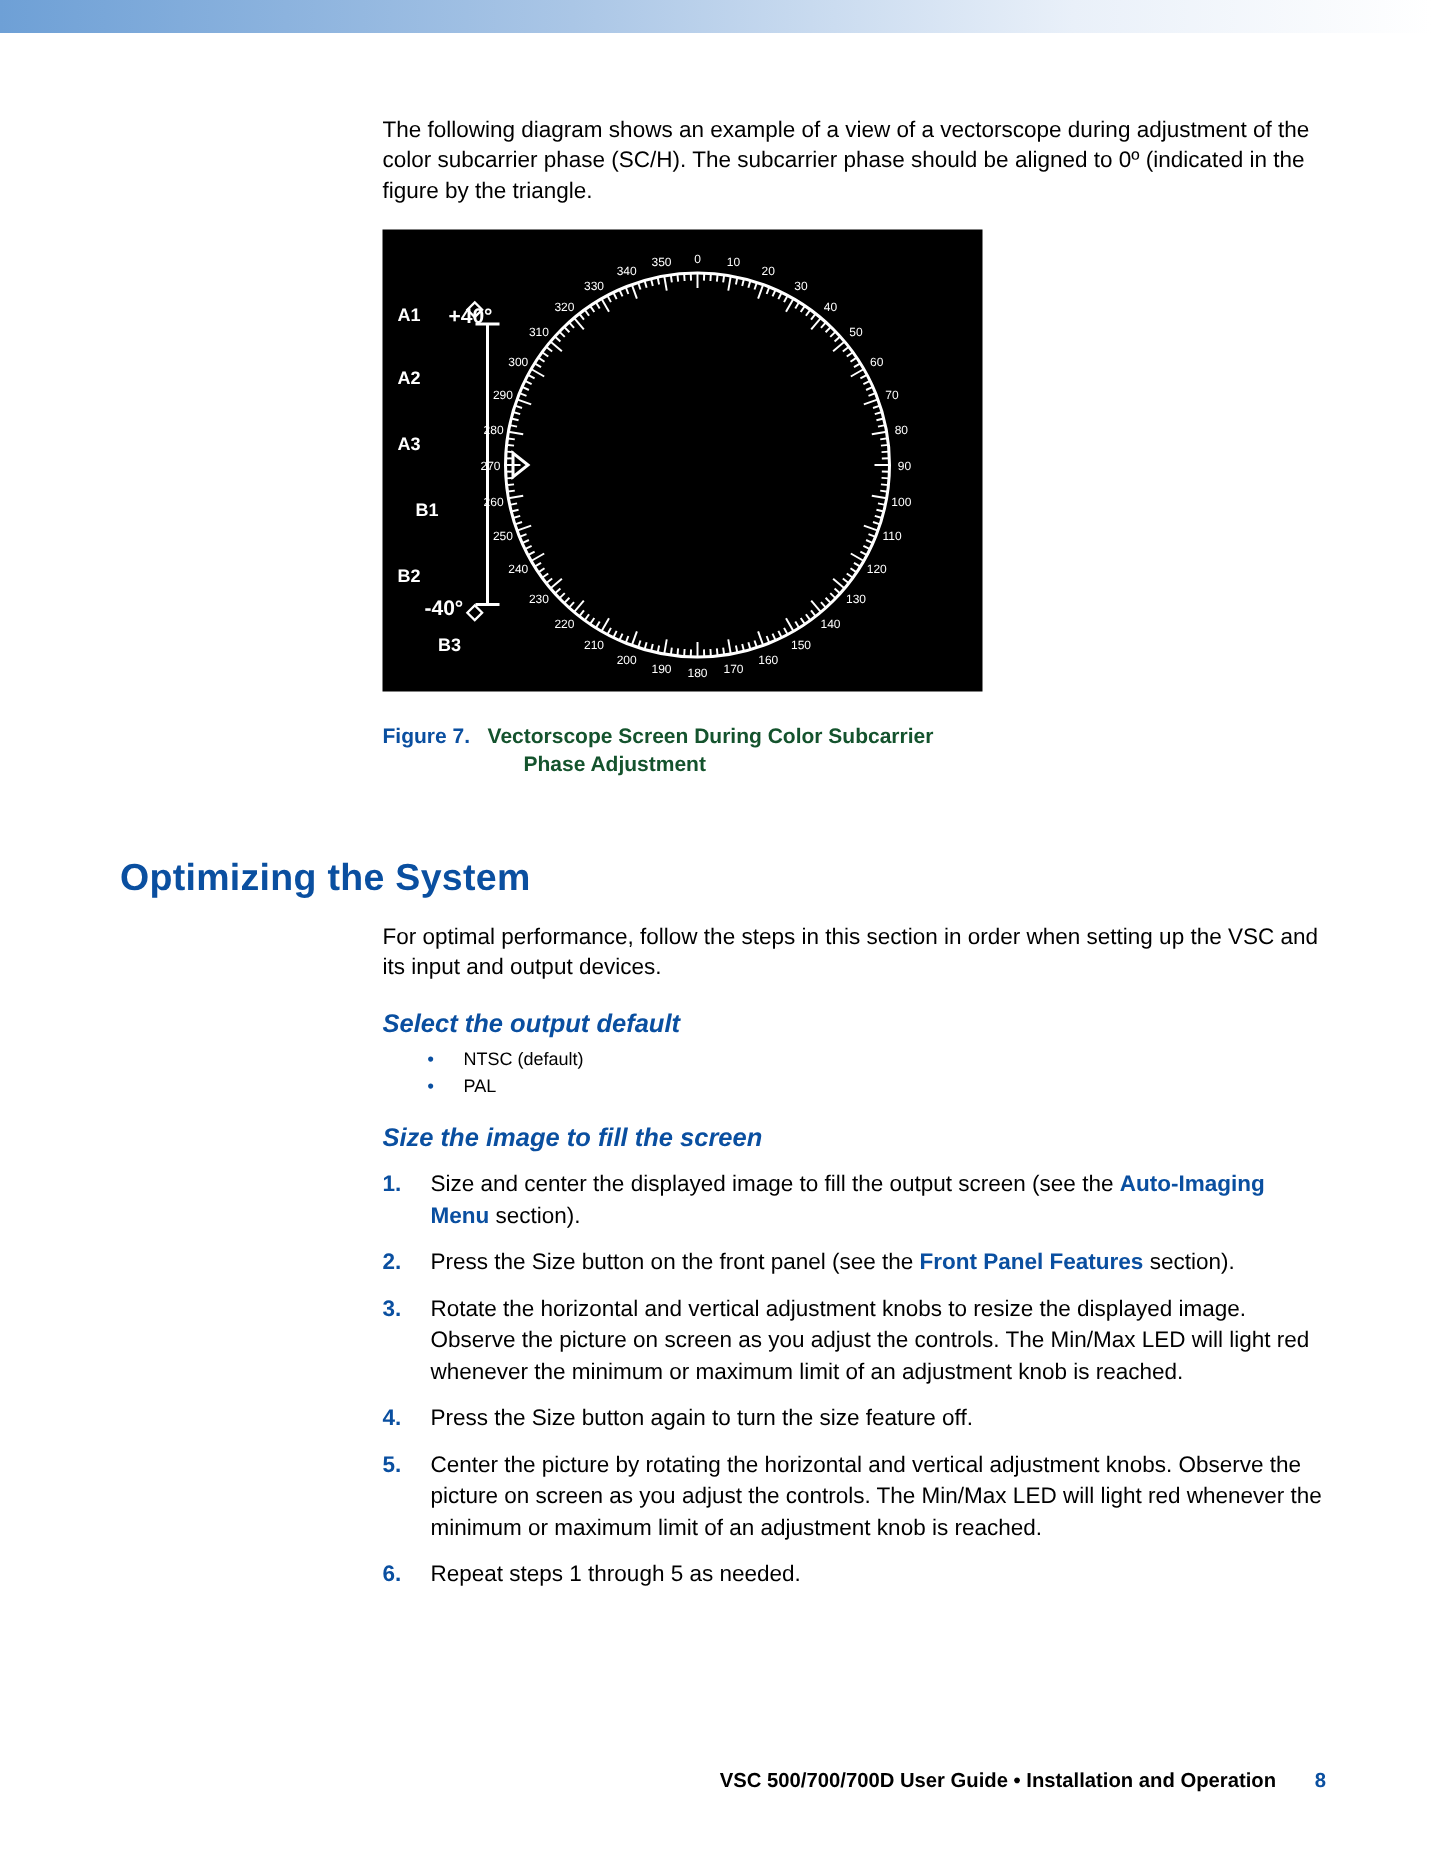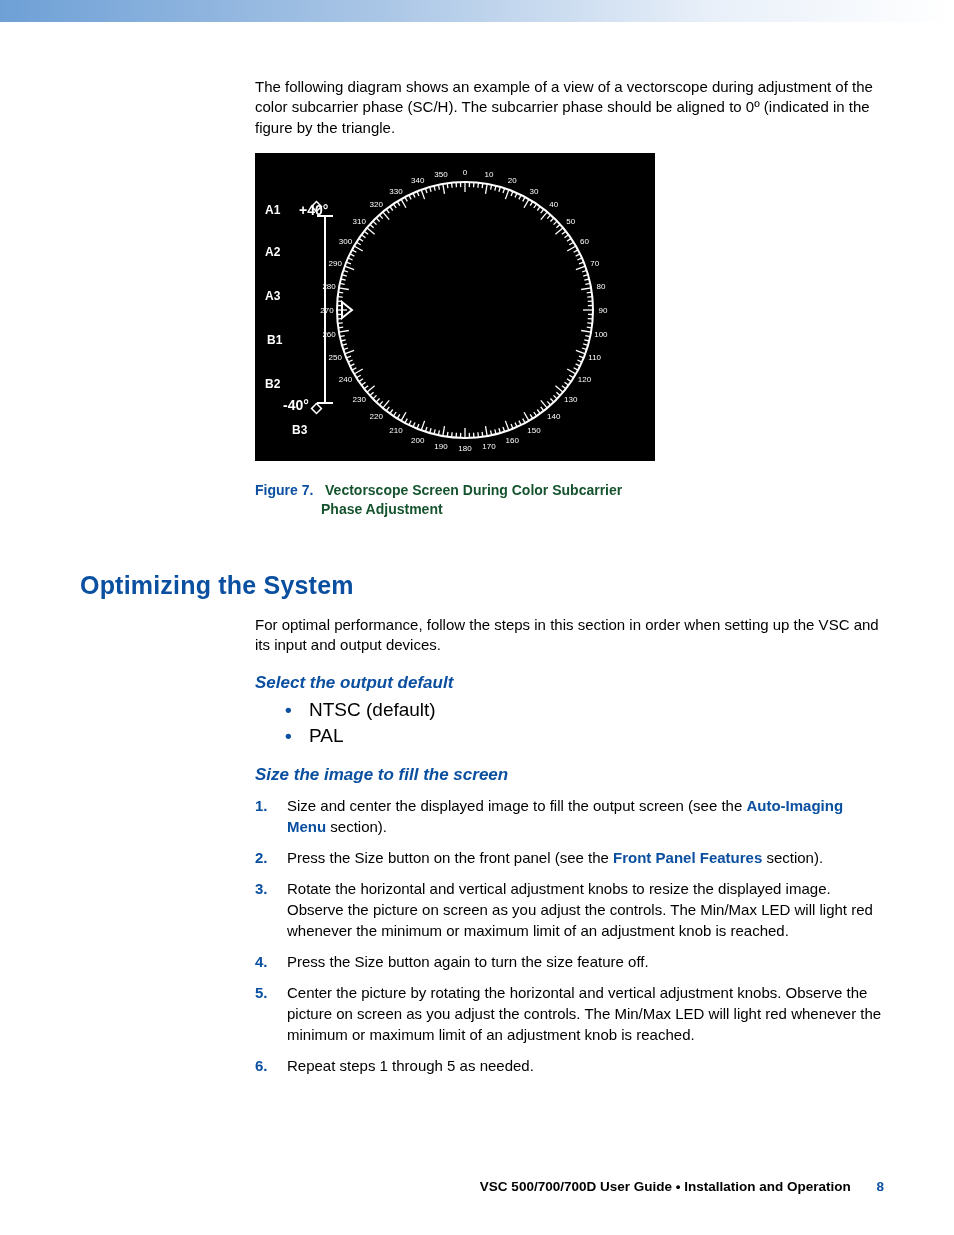--- a/index.html
+++ b/index.html
@@ -46,21 +46,21 @@
     text-align: right;
   }
   .figcap {
     margin-top: 20px;
     margin-left: 0;
     font-size: 14px;
     line-height: 1.35;
   }
   .figcap .label { color: #0a4fa0; font-weight: 700; }
   .figcap .title { font-weight: 700; color: #14532d; }
-  .figcap .title-line2 { display:block; margin-left: 66px; }
+  .figcap .title-line2 { display:block; margin-left: 94px; }
 
   h1.section {
     color: #0a4fa0;
     font-weight: 800;
     font-size: 25px;
     margin: 52px 0 6px 0;
     letter-spacing: 0.2px;
   }
   h2.sub {
     color: #0a4fa0;
@@ -69,21 +69,21 @@
     font-size: 17px;
     margin: 18px 0 4px 175px;
   }
   .body-block {
     margin-left: 175px;
     font-size: 15px;
     line-height: 1.35;
   }
   a.xref { color: #0a4fa0; font-weight: 700; text-decoration: none; }
 
-  ul.bullets { margin: 6px 0 0 205px; padding: 0; list-style: none; font-size: 19px; }
+  ul.bullets { margin: 6px 0 0 205px; padding: 0; list-style: none; font-size: 12px; }
   ul.bullets li { margin: 4px 0; }
   ul.bullets li::before {
     content: "•"; color: #0a4fa0; display: inline-block;
     width: 24px; font-weight: 700;
   }
 
   ol.steps { margin: 6px 0 0 175px; padding: 0; list-style: none; counter-reset: step; font-size: 15px; }
   ol.steps > li {
     counter-increment: step; position: relative; padding-left: 32px;
     margin: 10px 0; line-height: 1.4;
@@ -348,21 +348,21 @@
 
         <g stroke="#fff" fill="none" stroke-width="1.5">
           <rect x="58" y="50" width="7" height="7" transform="rotate(45 61.5 53.5)"></rect>
           <rect x="58" y="252" width="7" height="7" transform="rotate(45 61.5 255.5)"></rect>
         </g>
       </svg>
 
       <span class="scope-label" style="left:10px; top:50px;">A1</span>
       <span class="scope-label" style="left:10px; top:92px;">A2</span>
       <span class="scope-label" style="left:10px; top:136px;">A3</span>
-      <span class="scope-label" style="left:12px; top:180px;">B1</span>
+      <span class="scope-label" style="left:22px; top:180px;">B1</span>
       <span class="scope-label" style="left:10px; top:224px;">B2</span>
       <span class="scope-label" style="left:21px; top:270px;padding-left:16px;">B3</span>
       <span class="scope-label" style="left:28px; top:49px; font-size:14px;margin-left:16px;">+40°</span>
       <span class="scope-label" style="left:28px; top:244px; font-size:14px;">-40°</span>
     </div>
 
     <div class="figcap">
       <span class="label">Figure 7.</span>
       &nbsp;&nbsp;<span class="title">Vectorscope  Screen During Color Subcarrier</span>
       <span class="title title-line2">Phase Adjustment</span>

